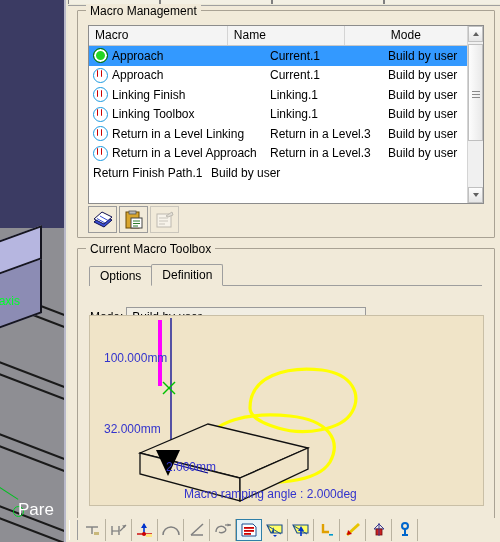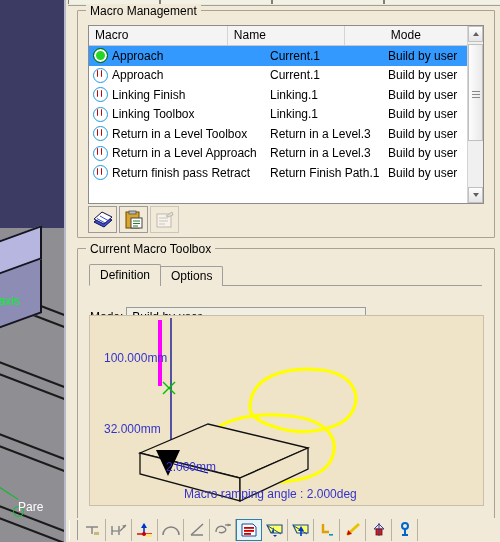--- a/index.html
+++ b/index.html
@@ -68,21 +68,21 @@
     font-family: "Liberation Sans", sans-serif;
     font-size: 12px;
     white-space: nowrap;
     left: -18px;
     top: 294px;
   }
   .cad-label-part {
     position: absolute;
     color: #ffffff;
     font-family: "Liberation Sans", sans-serif;
-    font-size: 12px;
+    font-size: 17px;
     white-space: nowrap;
     left: 18px;
     top: 500px;
   }
   .cad-leader {
     position: absolute;
     left: 0px; top: 487px;
     width: 22px; height: 22px;
     border-top: 1px solid #00c020;
     transform-origin: left top;
@@ -465,40 +465,36 @@
                 <span class="ic ic-macro"></span>
                 <span>Linking Toolbox</span>
               </div>
               <div class="lv-cell c2">Linking.1</div>
               <div class="lv-cell c3">Build by user</div>
             </div>
 
             <div class="lv-row">
               <div class="lv-cell c1">
                 <span class="ic ic-macro"></span>
-                <span>Return in a Level Toolbox</span>
+                <span>Return in a Level Linking</span>
               </div>
               <div class="lv-cell c2">Return in a Level.3</div>
               <div class="lv-cell c3">Build by user</div>
             </div>
 
             <div class="lv-row">
               <div class="lv-cell c1">
                 <span class="ic ic-macro"></span>
                 <span>Return in a Level Approach</span>
               </div>
               <div class="lv-cell c2">Return in a Level.3</div>
               <div class="lv-cell c3">Build by user</div>
             </div>
 
             <div class="lv-row">
-              <div class="lv-cell c1">
-                <span class="ic ic-macro"></span>
-                <span>Return finish pass Retract</span>
-              </div>
               <div class="lv-cell c2">Return Finish Path.1</div>
               <div class="lv-cell c3">Build by user</div>
             </div>
 
           </div>
 
           <div class="vscroll">
             <div class="vs-btn up">
                 <span class="vs-arrow"></span>
               </div>
@@ -543,22 +539,22 @@
               <path d="M11 6 L17 2 L18 5 L13 7 Z" fill="#cfcfcf" stroke="#808080" stroke-width="1"></path>
             </svg>
           </div>
         </div>
       </div>
 
       <div class="groupbox" id="gb-toolbox">
         <div class="gb-title">Current Macro Toolbox</div>
 
         <div class="tabs">
+          <div class="tab">Options</div>
           <div class="tab active">Definition</div>
-          <div class="tab">Options</div>
         </div>
         <div class="tab-rest"></div>
 
         <div class="mode-row">
           <span class="mode-label">Mode:</span>
           <div class="combo">
             <span>Build by user</span>
             <span class="combo-arrow"></span>
           </div>
         </div>

